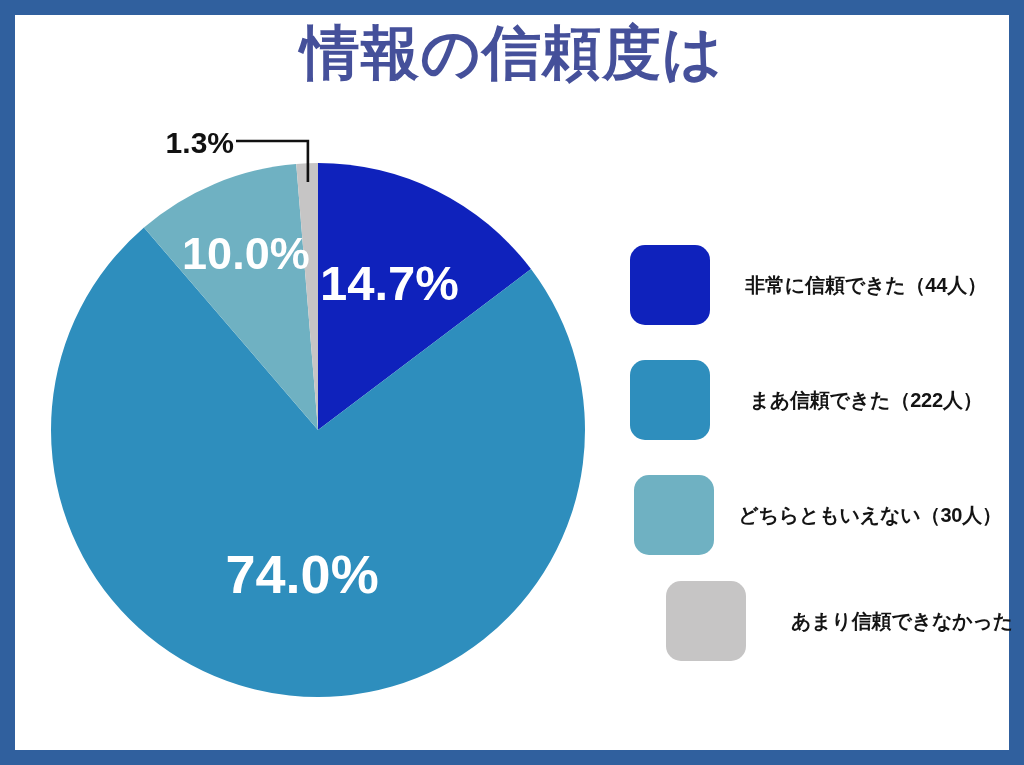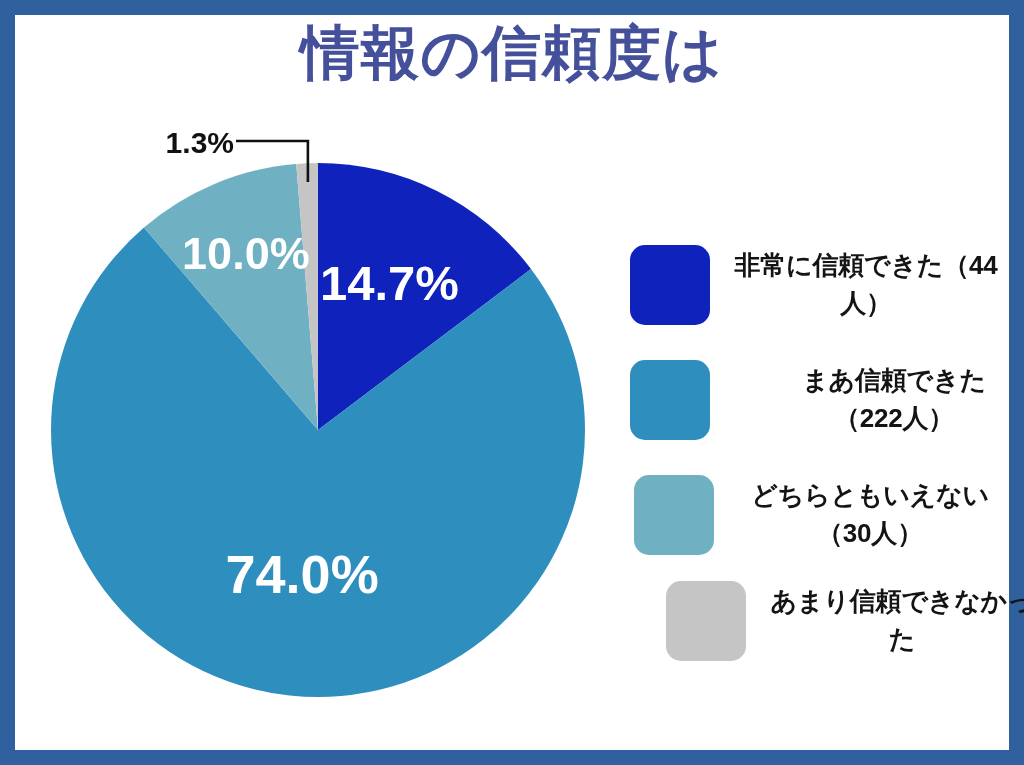--- a/index.html
+++ b/index.html
@@ -95,21 +95,21 @@
     align-items: center;
   }
   .legend-swatch {
     width: 80px;
     height: 80px;
     border-radius: 15px;
     flex: 0 0 auto;
   }
   .legend-label {
     margin-left: 20px;
-    font-size: 26px;
+    font-size: 20px;
     font-weight: bold;
     color: #141414;
     line-height: 1.45;
     text-align: center;
     width: 272px;
     letter-spacing: -0.2px;
   }
 </style>
 </head>
 <body>
@@ -137,21 +137,21 @@
         <text x="245.9" y="257.6" class="slice-label" font-size="45" fill="#FFFFFF">10.0%</text>
         <text x="234" y="145" class="callout-label" font-size="30">1.3%</text>
       </g>
   </svg>
 
   <div class="legend" id="legend">
       <div class="legend-row" style="top: 0px;">
         <div class="legend-swatch" style="background: rgb(15, 34, 188);"></div>
         <div class="legend-label">非常に信頼できた（44人）</div>
       </div>
-      <div class="legend-row" style="top: 115px; gap: 48px;">
+      <div class="legend-row" style="top: 115px;">
         <div class="legend-swatch" style="background: rgb(46, 142, 189);"></div>
         <div class="legend-label">まあ信頼できた（222人）</div>
       </div>
       <div class="legend-row" style="top: 230px; justify-content: center;">
         <div class="legend-swatch" style="background: rgb(111, 177, 194);"></div>
         <div class="legend-label">どちらともいえない（30人）</div>
       </div>
       <div class="legend-row" style="top: 336px; padding-left: 36px;">
         <div class="legend-swatch" style="background: rgb(198, 197, 197);"></div>
         <div class="legend-label">

